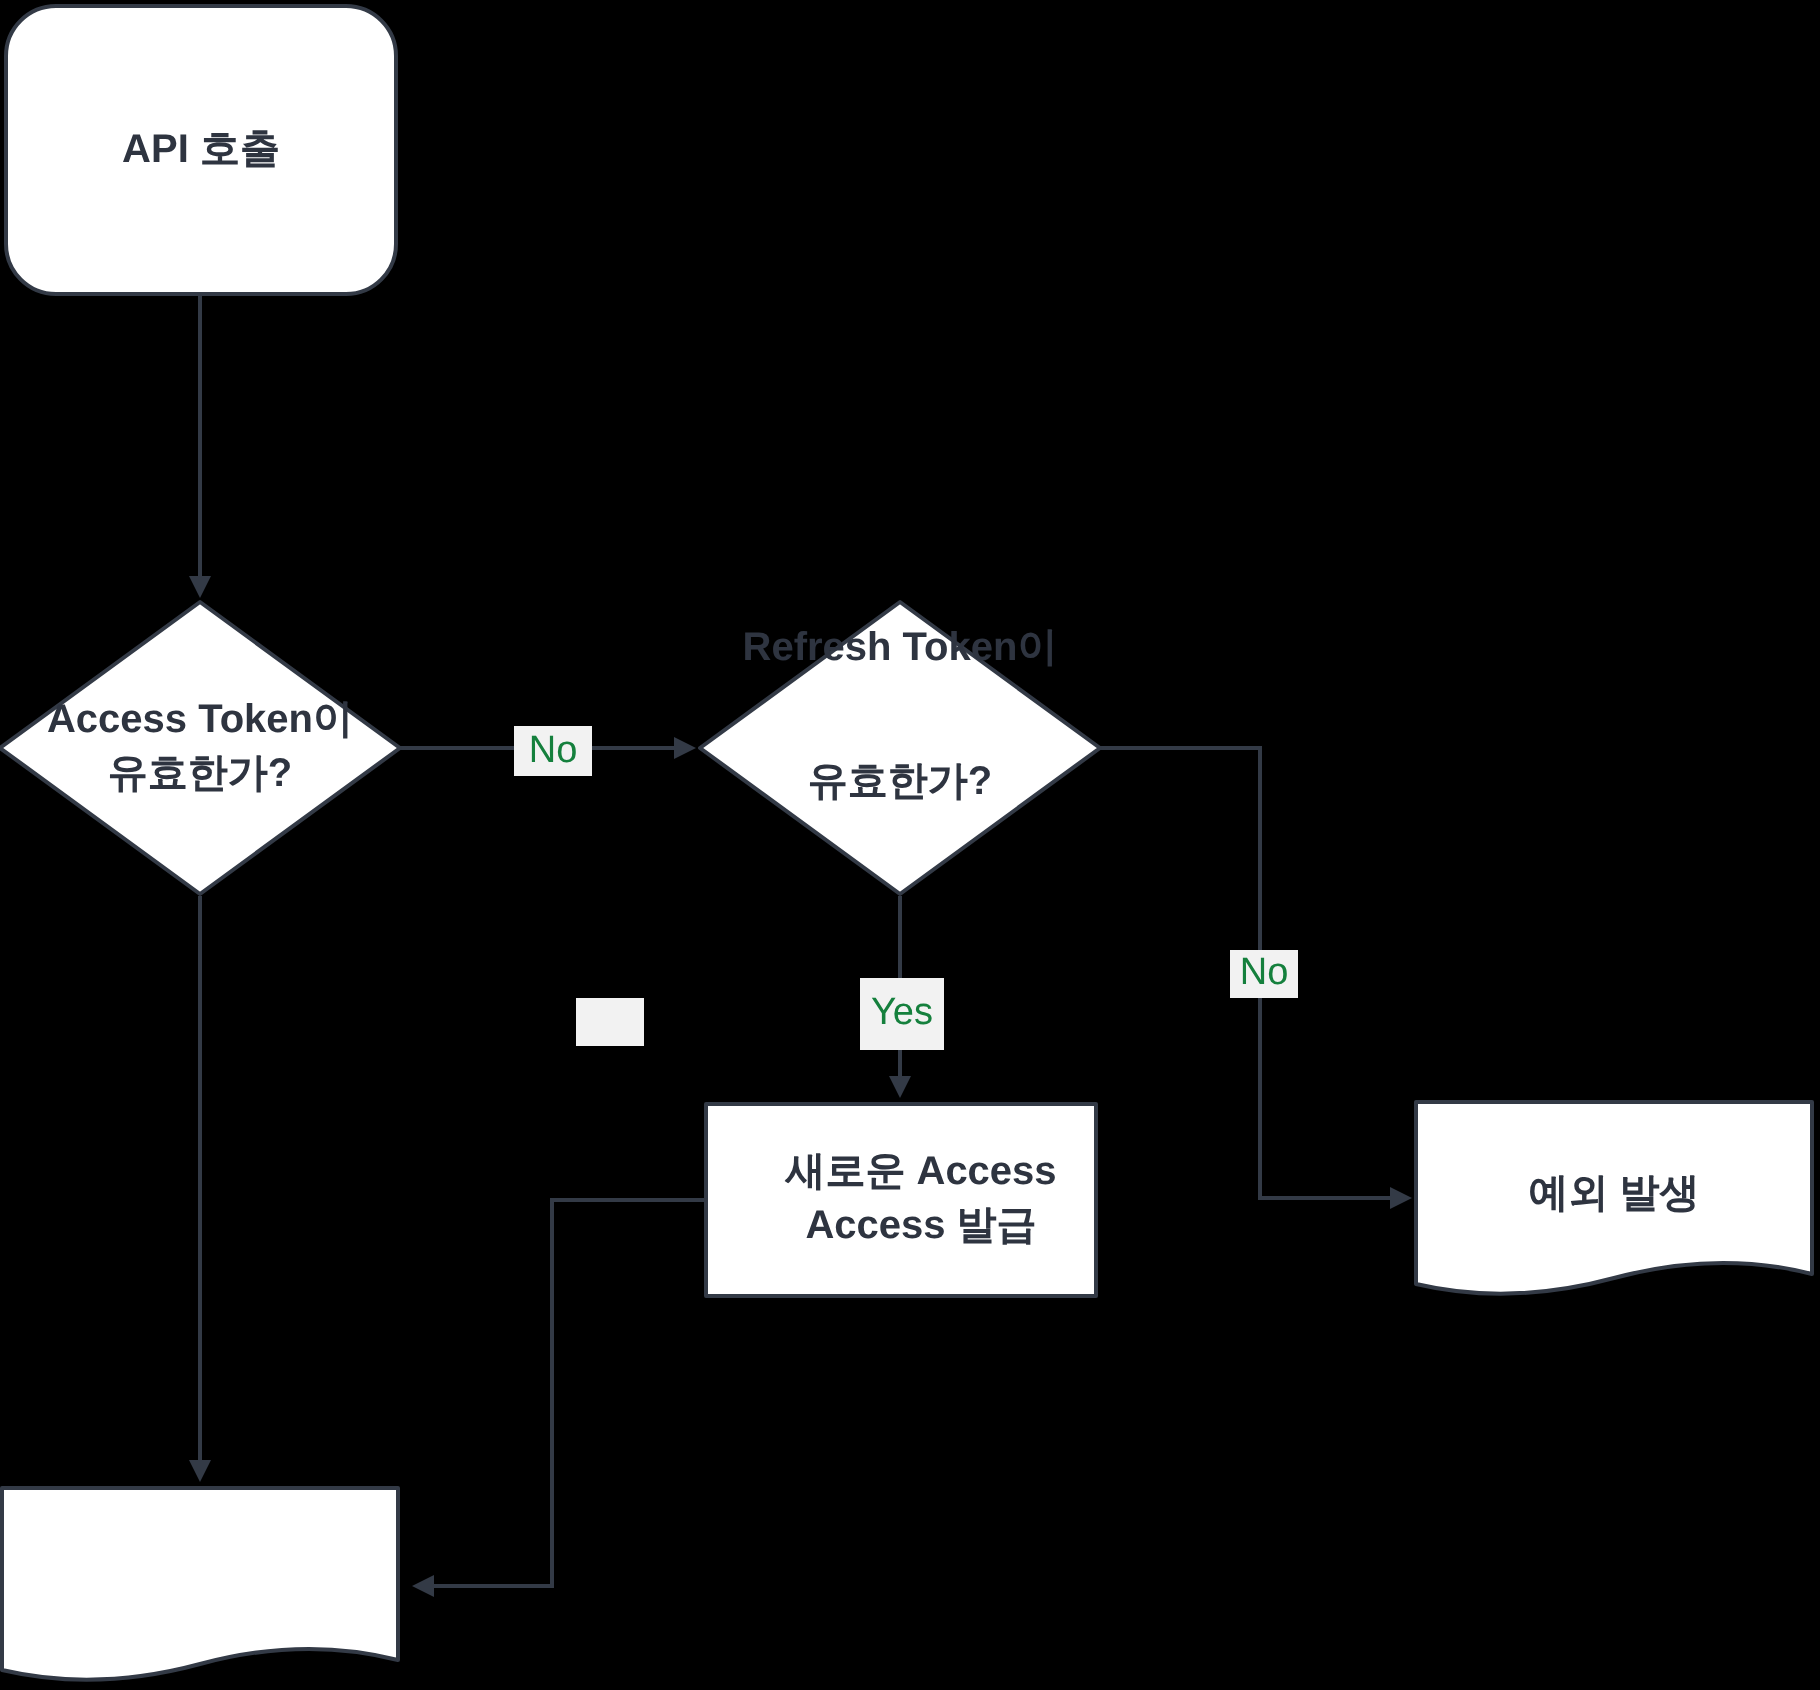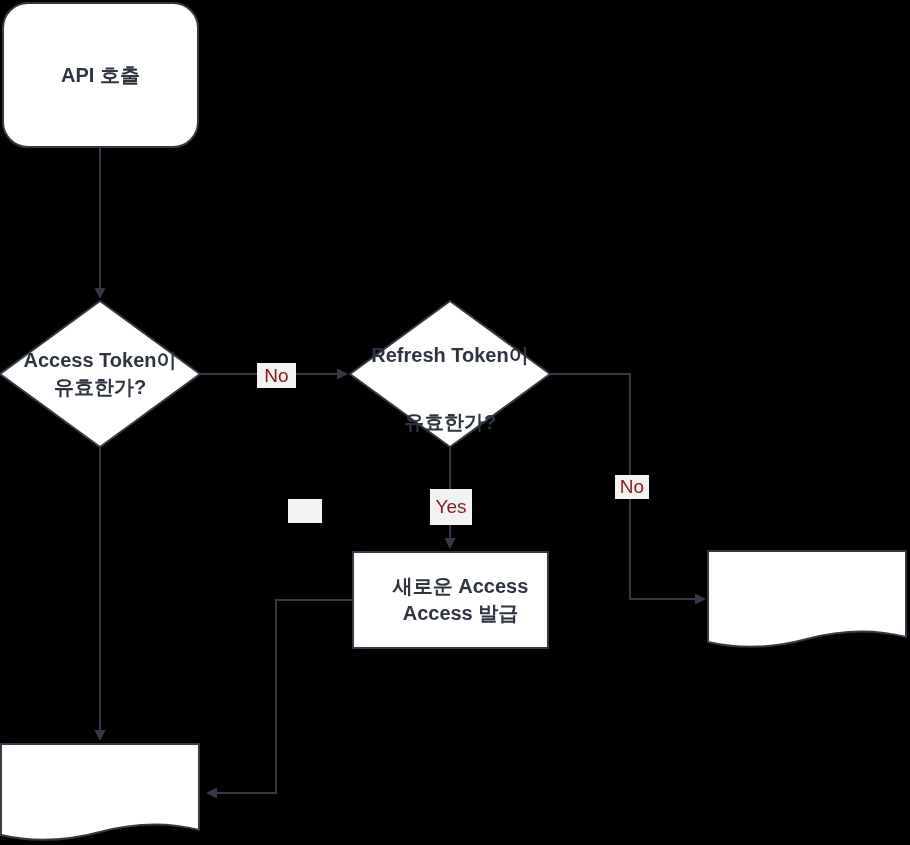--- a/index.html
+++ b/index.html
@@ -11,21 +11,21 @@
   .stage{position:absolute;left:0;top:0;width:910px;height:845px;}
   svg.layer{position:absolute;left:0;top:0;}
   .node-label{
     position:absolute;display:flex;flex-direction:column;
     align-items:center;justify-content:center;text-align:center;
     color:#2e3440;font-weight:700;font-size:20px;line-height:27px;
     pointer-events:none;
   }
   .edge-label{
     position:absolute;display:flex;align-items:center;justify-content:center;
-    background:#f2f2f2;color:#7f1d1d;font-size:19px;font-weight:400;
+    background:#f2f2f2;color:#15803d;font-size:19px;font-weight:400;
     line-height:24px;box-sizing:border-box;
   }
 </style>
 </head>
 <body>
 
 <div class="stage">
 
   <svg class="layer" width="910" height="845" viewBox="0 0 910 845">
 
@@ -58,30 +58,33 @@
 
   <div class="node-label" style="left:3px;top:3px;width:195px;height:144px;">
     <span>API 호출</span>
   </div>
 
   <div class="node-label" style="left:10px;top:301px;width:180px;height:146px;">
     <span>Access Token이</span>
     <span>유효한가?</span>
   </div>
 
-  <div class="node-label" style="left:360px;top:316px;width:180px;height:146px;gap:40px;">
+  <div class="node-label" style="left:360px;top:285px;width:180px;height:146px;gap:40px;">
     <span>Refresh Token이</span>
     <span>유효한가?</span>
   </div>
 
   <div class="node-label" style="left:353px;top:552px;width:215px;height:96px;">
     <span>새로운 Access</span>
     <span>Access 발급</span>
   </div>
 
+  <div class="node-label" style="left:708px;top:551px;width:198px;height:92px;">
+    <span>예외 발생</span>
+  </div>
 
 
   <div class="edge-label" style="left:257px;top:363px;width:39px;height:25px;">
     <span>No</span>
   </div>
 
   <div class="edge-label" style="left:430px;top:489px;width:42px;height:36px;">
     <span>Yes</span>
   </div>
 

